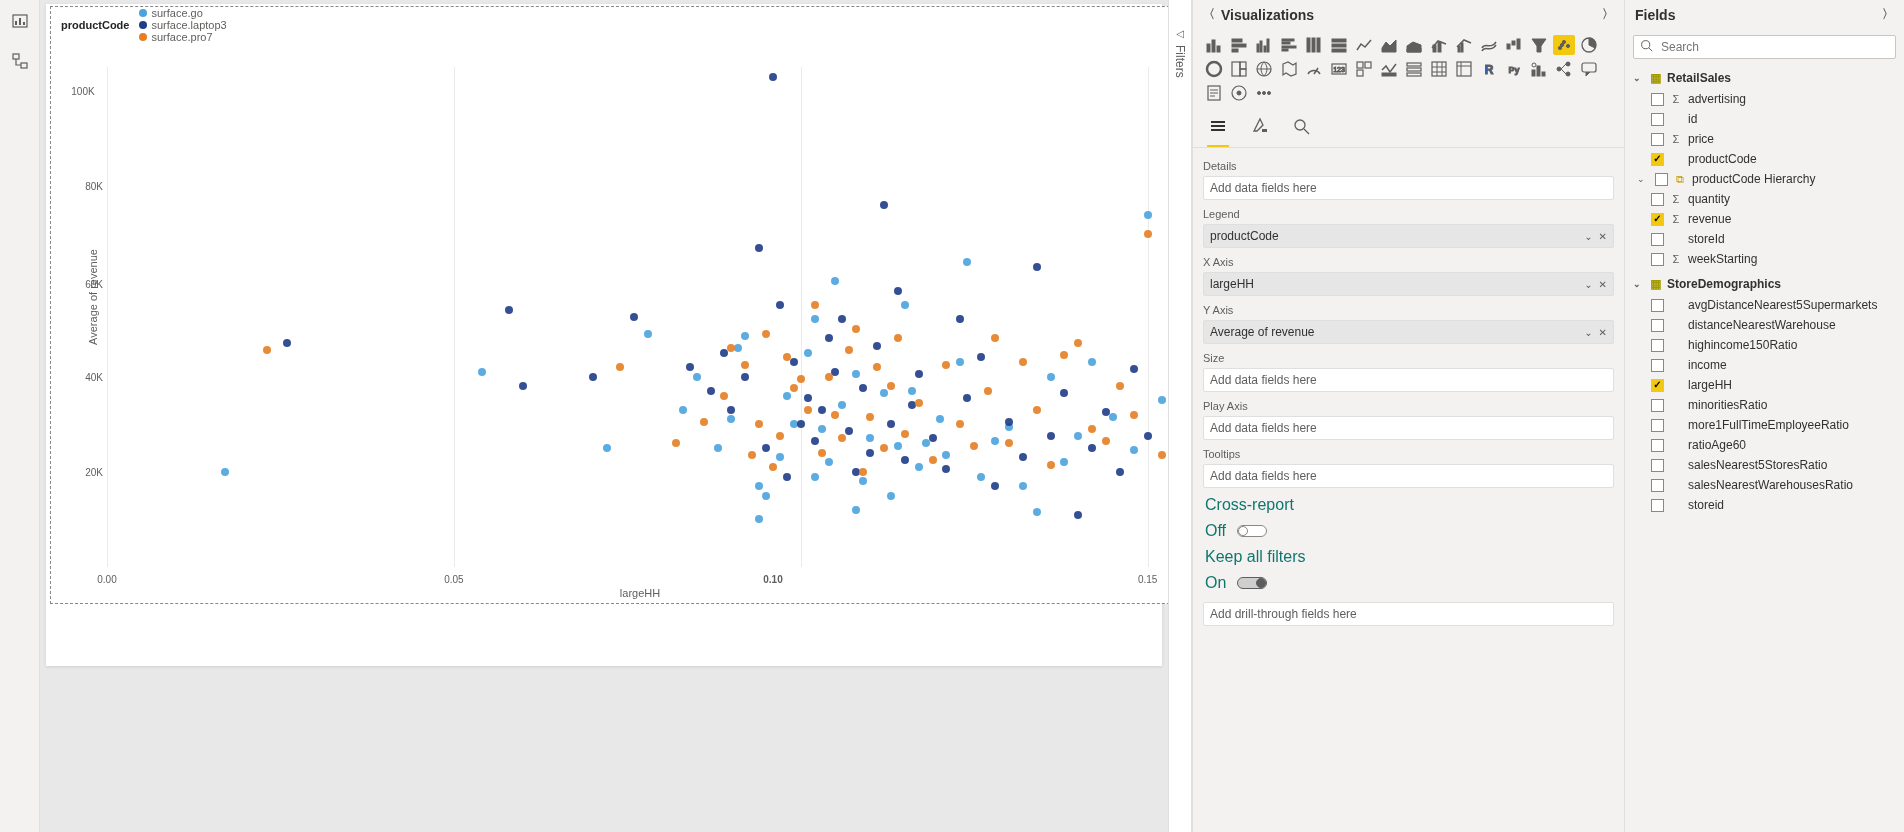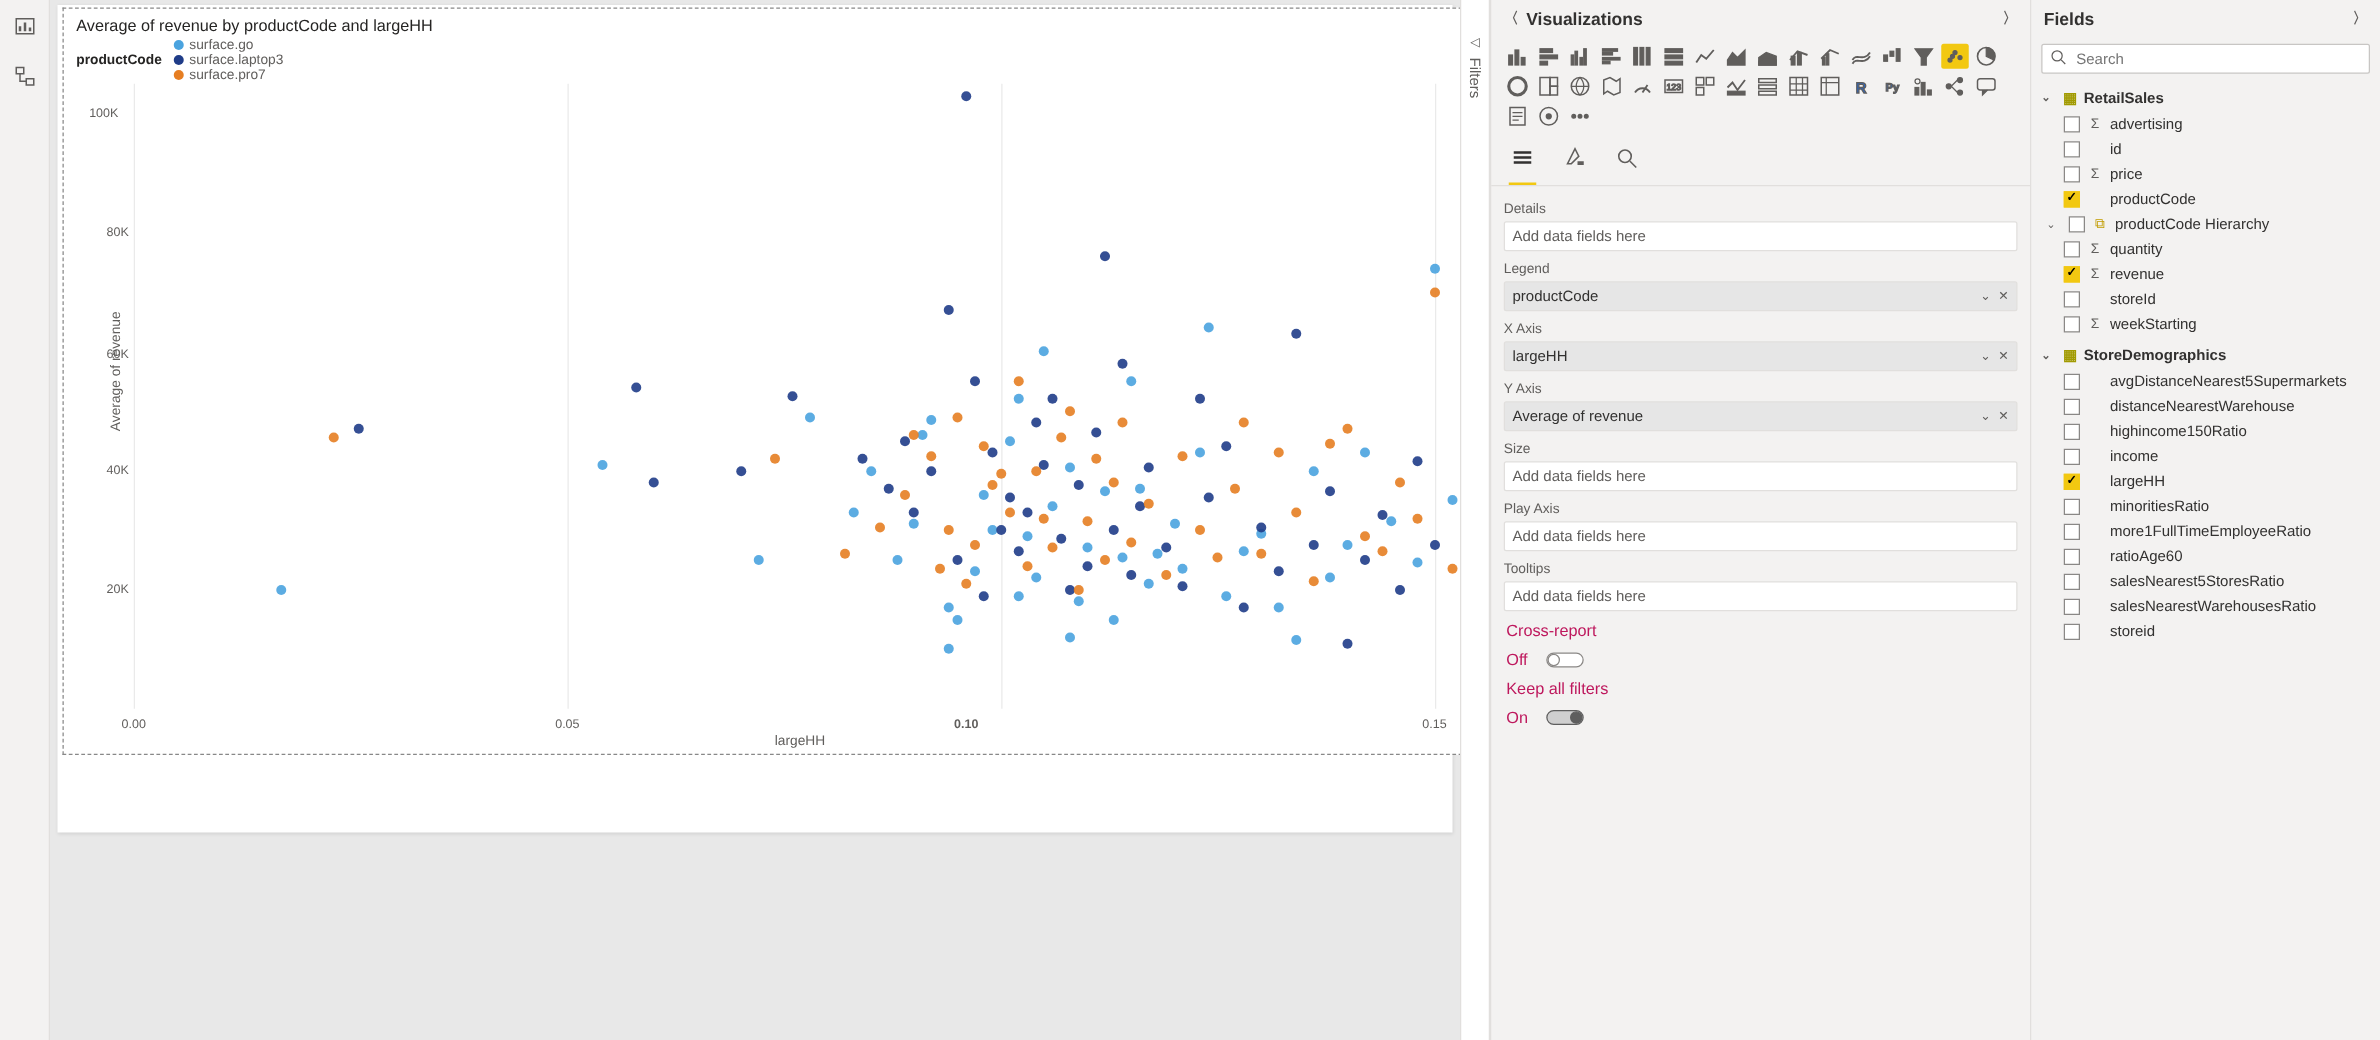--- a/index.html
+++ b/index.html
@@ -279,22 +279,22 @@
     font-size: 14px;
     font-weight: 600;
     margin: 18px 0 6px 2px;
     color: #323130;
   }
   .toggle-row {
     display: flex;
     align-items: center;
     gap: 8px;
     margin: 8px 2px;
-    font-size: 13px;
-    color: #be185d;
+    font-size: 16px;
+    color: #0f766e;
   }
   .toggle-row .label { min-width: 24px; }
   .toggle {
     width: 30px;
     height: 12px;
     border-radius: 10px;
     background: #fff;
     border: 1px solid #8a8886;
     position: relative;
   }
@@ -421,21 +421,20 @@
           <rect x="2" y="2" width="6" height="5" fill="none" stroke="#605e5c" stroke-width="1.2"></rect>
           <rect x="10" y="11" width="6" height="5" fill="none" stroke="#605e5c" stroke-width="1.2"></rect>
           <path d="M5 7 V13 H10" fill="none" stroke="#605e5c" stroke-width="1.2"></path>
         </svg>
     </div>
   </div>
 
   <div class="canvas-wrap">
     <div class="report-canvas">
       <div class="visual-container">
-        <div class="visual-title">Average of revenue by productCode and largeHH</div>
         <div class="legend-row">
           <span class="legend-label">productCode</span>
           <span id="legend-items">
               <span class="legend-item">
                 <span class="legend-swatch" style="background: rgb(74, 163, 223);"></span>
                 <span>surface.go</span>
               </span> 
               <span class="legend-item">
                 <span class="legend-swatch" style="background: rgb(31, 60, 136);"></span>
                 <span>surface.laptop3</span>
@@ -941,20 +940,23 @@
             <span class="knob"></span>
           </span>
       </div>
       <div class="toggle-row sublabel">Keep all filters</div>
       <div class="toggle-row">
         <span class="label">On</span>
         <span class="toggle on">
             <span class="knob"></span>
           </span>
       </div>
+      <div class="well-box" style="margin-top:10px;">
+          <span>Add drill-through fields here</span>
+        </div>
     </div>
   </div>
 
   <div class="pane fields">
     <div class="pane-header">
       <span>Fields</span>
       <span class="chev-icon">〉</span>
     </div>
     <div class="search-wrap">
       <div class="search-box">

